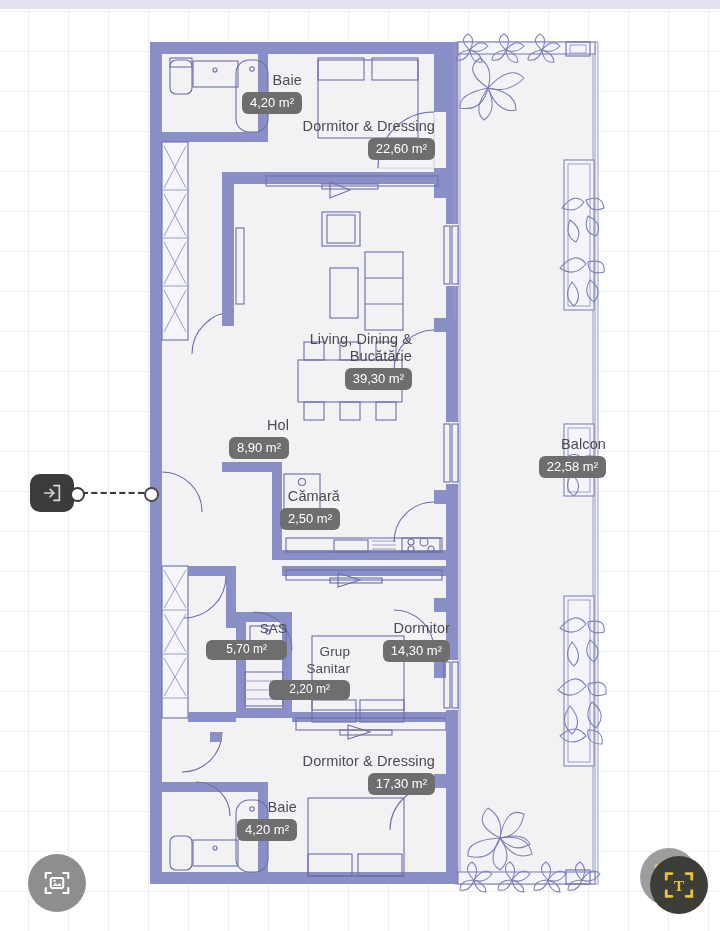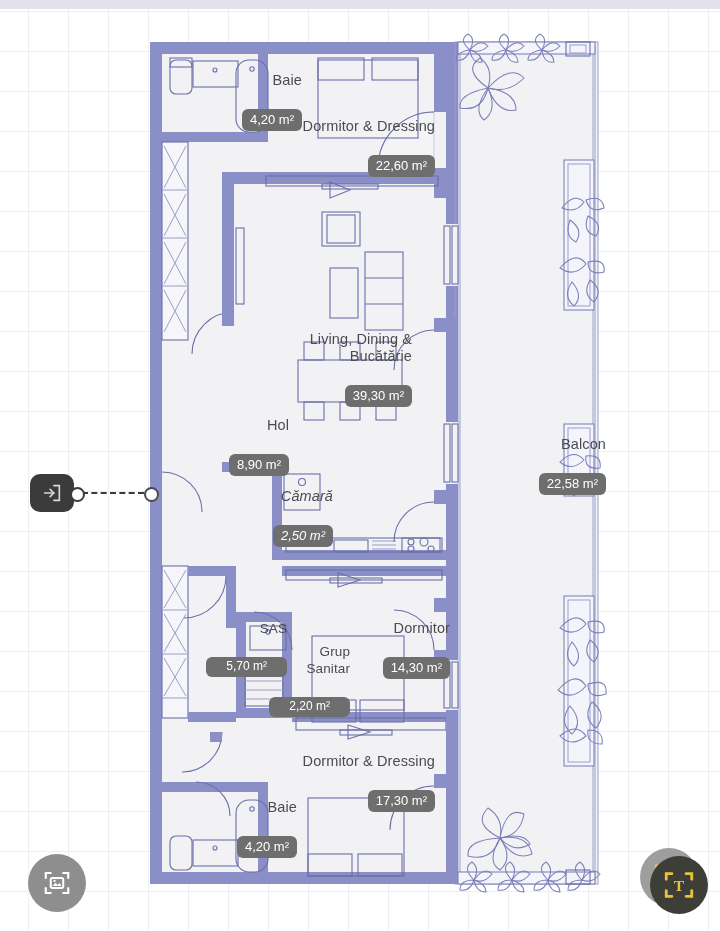--- a/index.html
+++ b/index.html
@@ -62,21 +62,21 @@
     border-top:2.5px dashed #3b3b3b;
   }
 
   
   .room-label{position:absolute;text-align:right;pointer-events:none;}
   .room-name{
     color:#4b4b52;font-size:14.5px;line-height:17px;
     white-space:pre-line;letter-spacing:.1px;
   }
   .room-area{
-    display:inline-block;margin-top:20px;
+    display:inline-block;margin-top:3px;
     background:#6e6e6e;color:#fff;
     font-size:13px;line-height:15px;
     padding:3px 8px 4px;border-radius:6px;
     white-space:nowrap;
   }
   .rl-sm .room-name{font-size:13.5px;}
   .rl-sm .room-area{font-size:12px;padding:2px 20px 3px;}
 </style>
 </head>
 <body>
@@ -413,21 +413,21 @@
       </div>
       <div class="room-label" style="left: 232px; top: 331px; width: 180px;">
         <div class="room-name">Living, Dining &amp;
 Bucătărie</div>
         <div><span class="room-area">39,30 m²</span></div>
       </div>
       <div class="room-label" style="left: 109px; top: 417px; width: 180px;">
         <div class="room-name">Hol</div>
         <div><span class="room-area">8,90 m²</span></div>
       </div>
-      <div class="room-label" style="left: 153px; top: 488px; width: 180px; font-style: italic;">
+      <div class="room-label" style="left: 160px; top: 488px; width: 180px;">
         <div class="room-name">Cămară</div>
         <div><span class="room-area">2,50 m²</span></div>
       </div>
       <div class="room-label" style="left: 426px; top: 436px; width: 180px;">
         <div class="room-name">Balcon</div>
         <div><span class="room-area">22,58 m²</span></div>
       </div>
       <div class="room-label rl-sm" style="left: 107px; top: 620px; width: 180px;">
         <div class="room-name">SAS</div>
         <div><span class="room-area">5,70 m²</span></div>

